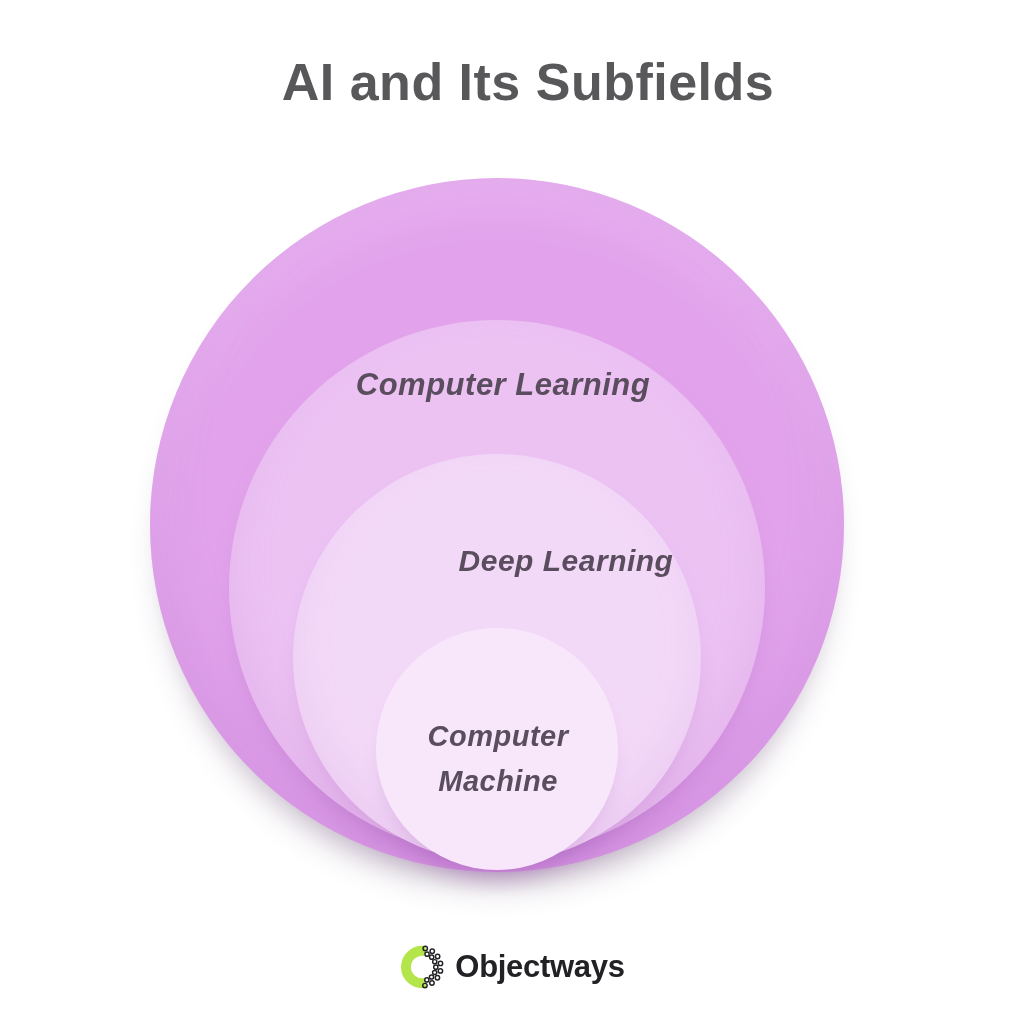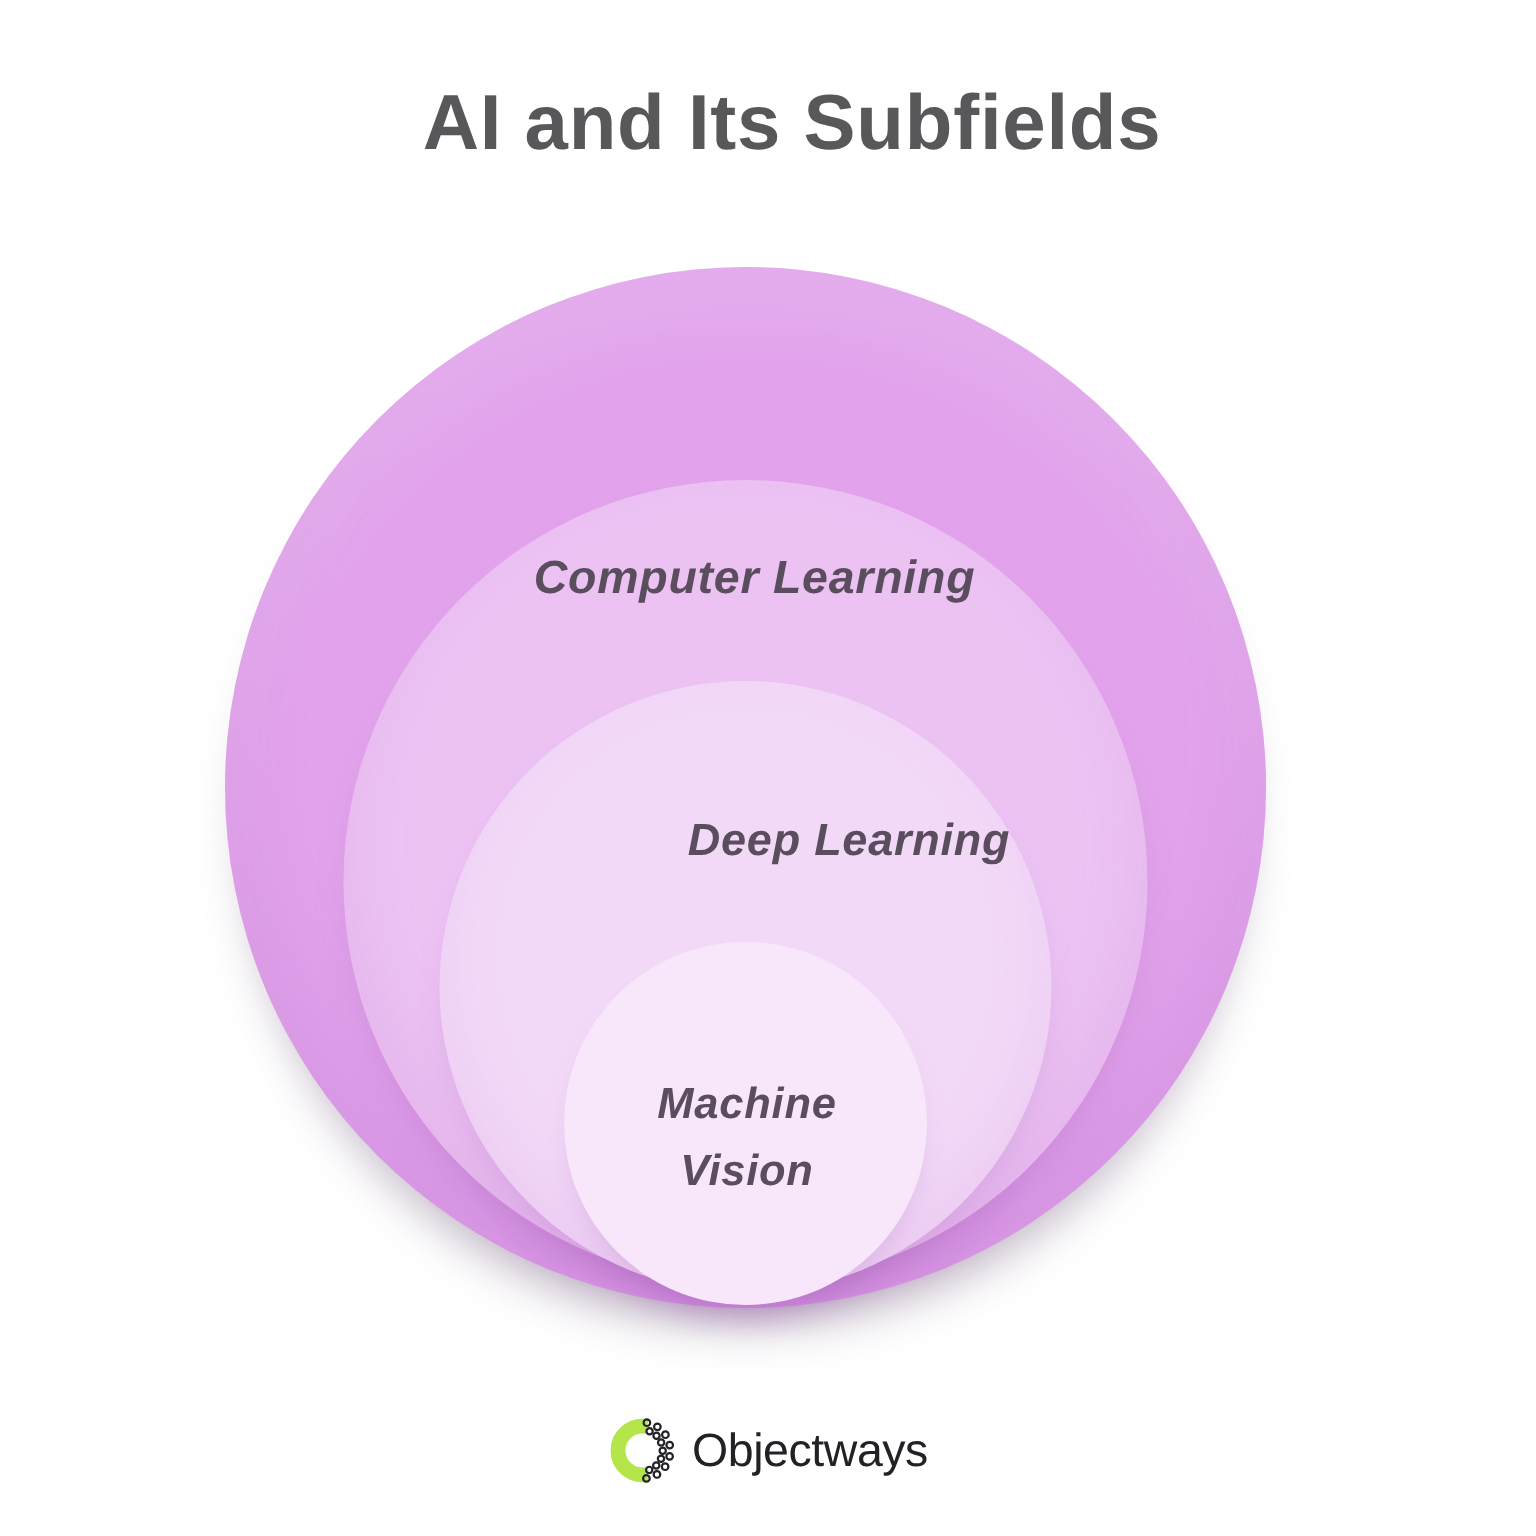--- a/index.html
+++ b/index.html
@@ -79,41 +79,41 @@
     display: flex;
     align-items: center;
     justify-content: center;
     gap: 10px;
   }
   .logo-icon { width: 46px; height: 46px; flex: 0 0 auto; }
   .logo-icon .dots { fill: none; stroke-width: 1.4px; }
   .logo-icon .arc { fill: none; stroke-width: 9.5px; }
   .brand-name {
     font-size: 31px;
-    font-weight: 400;
+    font-weight: 700;
     letter-spacing: -0.3px;
   }
 </style>
 </head>
 <body>
 
 <div class="page">
 
   <h1 class="page-title">AI and Its Subfields</h1>
 
   <div class="diagram">
 
     <div class="circle c-ai" style="background: rgb(226, 163, 236);"></div>
     <div class="circle c-ml" style="background: rgb(236, 194, 243);"></div>
     <div class="circle c-dl" style="background: rgb(243, 217, 248);"></div>
     <div class="circle c-cv" style="background: rgb(248, 231, 251);"></div>
 
     <div class="circle-label lbl-ml" style="color: rgb(90, 77, 94);">Computer Learning</div>
     <div class="circle-label lbl-dl" style="color: rgb(90, 77, 94);">Deep Learning</div>
-    <div class="circle-label lbl-cv" style="color: rgb(90, 77, 94);">Machine Vision</div>
+    <div class="circle-label lbl-cv" style="color: rgb(90, 77, 94);">Computer Machine</div>
 
   </div>
 
   <div class="brand-footer">
     <svg class="logo-icon" viewBox="0 0 44 44" aria-hidden="true">
       <path class="arc" d="M 25.2 6.8 A 15.5 15.5 0 1 0 25.2 37.2" style="stroke: rgb(180, 229, 74);"></path>
       <g class="dots" style="stroke: rgb(34, 34, 38);">
         <circle cx="25.12" cy="4.27" r="2.1"></circle>
         <circle cx="31.80" cy="6.90" r="2.1"></circle>
         <circle cx="36.92" cy="11.93" r="2.1"></circle>

